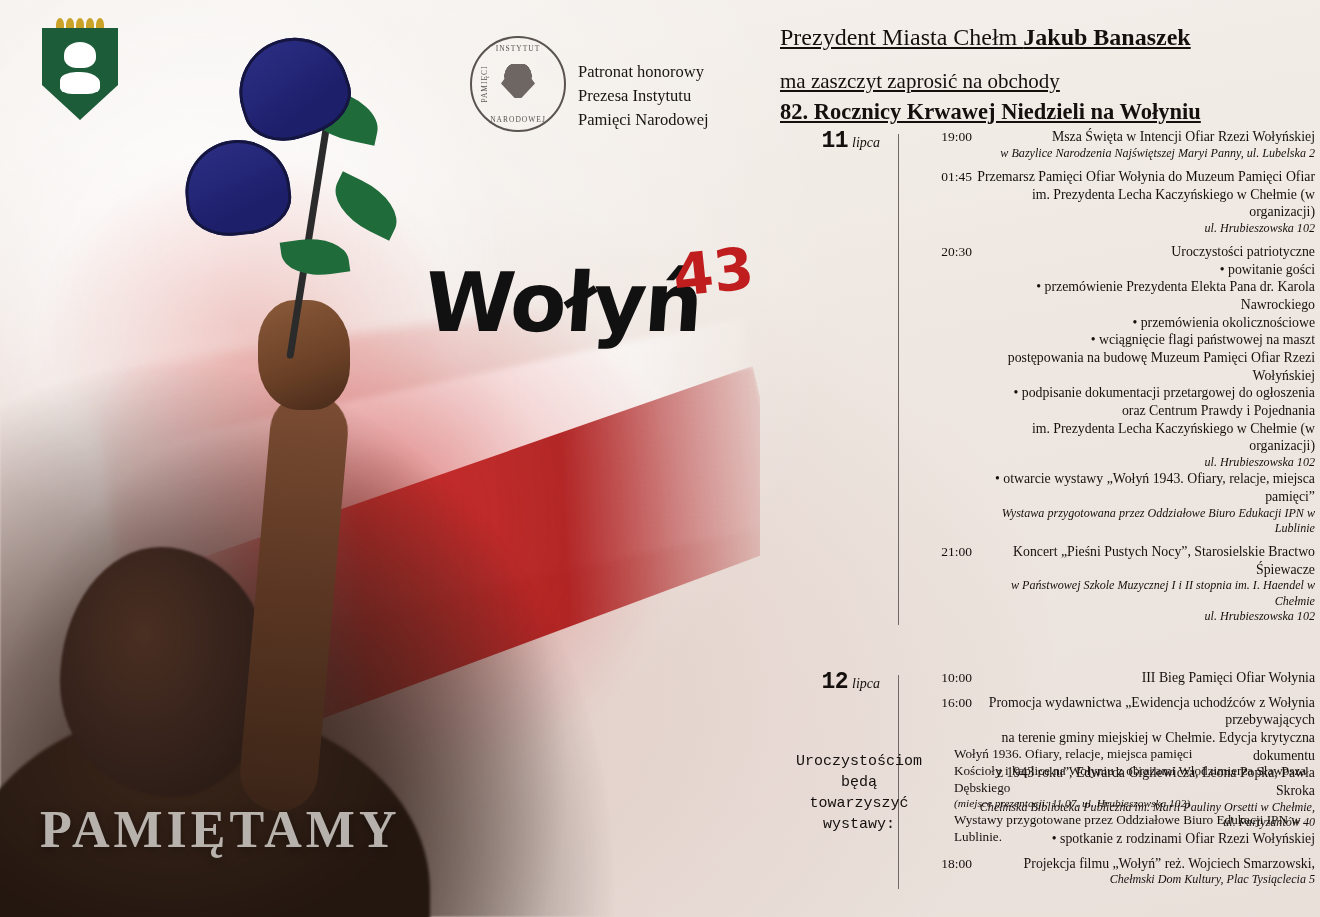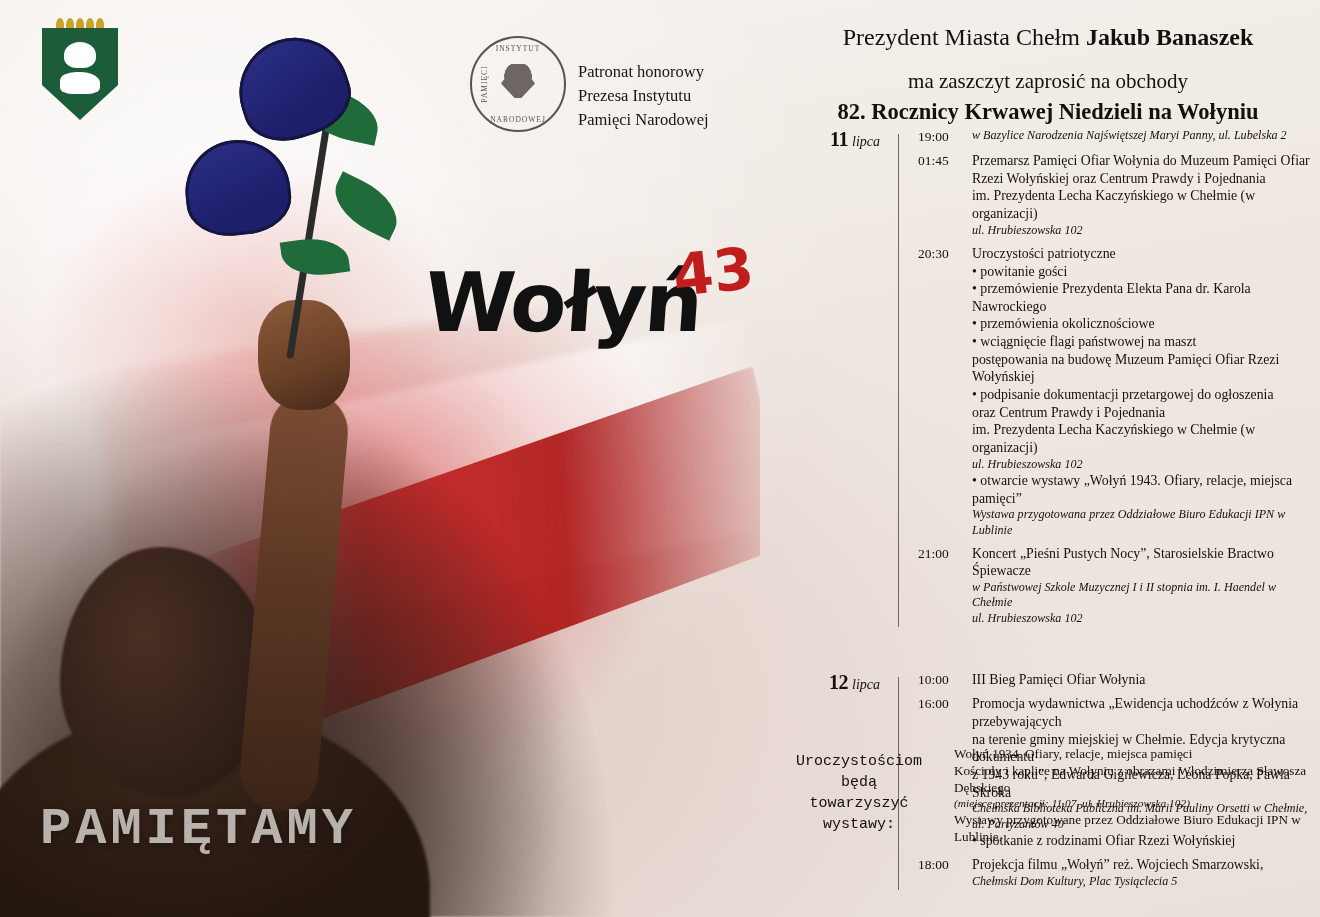--- a/index.html
+++ b/index.html
@@ -52,21 +52,21 @@
   .stem{position:absolute;left:305px;top:120px;width:7px;height:240px;background:#2b2b2b;
     transform:rotate(9deg);border-radius:4px;}
   .flower{position:absolute;border-radius:55% 55% 48% 48%/60% 60% 40% 40%;
     background:linear-gradient(160deg,#2d2f86 0%,#1d1f6b 70%);box-shadow:0 0 0 3px #15163f inset;}
   .f1{left:238px;top:38px;width:110px;height:100px;transform:rotate(-18deg);}
   .f2{left:185px;top:140px;width:105px;height:95px;transform:rotate(-6deg);}
   .leaf{position:absolute;background:#1f6b3a;border-radius:0 70% 0 70%;}
   .l1{left:300px;top:92px;width:80px;height:46px;transform:rotate(12deg);}
   .l2{left:330px;top:185px;width:72px;height:42px;transform:rotate(26deg);}
   .l3{left:282px;top:238px;width:66px;height:38px;transform:rotate(-8deg);}
-  .pamietamy{position:absolute;left:40px;bottom:58px;font-family:Liberation Mono, monospace;
+  .pamietamy{position:absolute;left:40px;bottom:58px;font-family:Liberation Serif, serif;
     font-weight:bold;font-size:52px;letter-spacing:4px;color:rgba(225,222,218,.78);
     text-shadow:0 2px 10px rgba(0,0,0,.35);}
   
   .wolyn{position:absolute;left:425px;top:262px;}
   .wolyn .word{font-family:"DejaVu Sans", sans-serif;font-weight:bold;font-size:82px;color:#111;
     letter-spacing:-2px;transform:skewX(-4deg);line-height:1;}
   .wolyn .num{position:absolute;left:248px;top:-24px;font-family:"DejaVu Sans", sans-serif;
     font-weight:bold;font-size:58px;color:#c01e1e;transform:rotate(-6deg);}
   
   .crest{position:absolute;left:42px;top:28px;width:76px;height:96px;}
@@ -87,35 +87,35 @@
   .ipn .eagle:before{content:"";position:absolute;left:2px;top:10px;width:34px;height:24px;
     background:#6e6663;clip-path:polygon(0 40%,20% 0,50% 30%,80% 0,100% 40%,60% 100%,40% 100%);}
   .ipn .ring-text{position:absolute;inset:0;text-align:center;}
   .ipn .rt{position:absolute;font-size:7.5px;letter-spacing:1px;color:#5a5350;white-space:nowrap;font-family:"Liberation Serif",serif;}
   .rt-top{top:6px;left:50%;transform:translateX(-50%);}
   .rt-bottom{bottom:6px;left:50%;transform:translateX(-50%);}
   .rt-left{left:-6px;top:50%;transform:translateY(-50%) rotate(-90deg);}
   .patronat{position:absolute;left:578px;top:60px;font-size:16.5px;line-height:1.45;color:#1a1512;}
   
   .right{position:absolute;left:760px;top:0;width:560px;height:917px;}
-  .head-block{position:absolute;left:28px;top:22px;width:520px;text-align:center;}
+  .head-block{position:absolute;left:20px;top:22px;width:520px;text-align:left;text-decoration:underline;}
   .h1{font-size:24px;line-height:1.25;}
   .h1 .bold{font-weight:bold;}
   .h2{font-size:21px;line-height:1.3;margin-top:16px;}
   .h3{font-size:22.5px;font-weight:bold;margin-top:3px;line-height:1.25;}
   
   .sched{position:absolute;left:10px;top:128px;width:545px;}
   .daygroup{position:relative;display:flex;margin-bottom:4px;}
   .daycol{width:110px;text-align:right;padding-right:14px;position:relative;flex:0 0 110px;}
   .dayname{white-space:nowrap;}
-  .dayname .d{font-size:20px;font-weight:bold;letter-spacing:-.5px;}
+  .dayname .d{font-size:23px;font-weight:bold;letter-spacing:-.5px;font-family:Liberation Mono, monospace;}
   .dayname .m{font-size:14px;font-style:italic;}
   .rulewrap{flex:0 0 14px;position:relative;}
   .rule{position:absolute;left:4px;top:6px;bottom:6px;width:1px;background:#6f6864;}
-  .events{flex:1;padding-left:10px;}
+  .events{flex:1;padding-left:10px;text-align:right;}
   .ev{display:flex;margin-bottom:7px;}
   .time{flex:0 0 54px;font-size:13.5px;padding-top:1px;}
   .desc{flex:1;font-size:13.8px;line-height:1.28;}
   .desc .it{font-style:italic;font-size:12.1px;display:block;line-height:1.26;}
   .desc .sub{display:block;}
   
   .exh{position:absolute;left:10px;top:745px;width:545px;display:flex;}
   .exh .lbl{flex:0 0 178px;text-align:center;font-size:15px;line-height:1.4;padding-top:6px;font-family:Liberation Mono, monospace;}
   .exh .body{flex:1;font-size:13.2px;line-height:1.3;padding-left:6px;}
   .exh .body .it{font-style:italic;font-size:11.4px;display:block;}
@@ -192,28 +192,28 @@
     <div class="sched">
         <div class="daygroup">
           <div class="daycol"><span class="dayname"><span class="d">11</span> <span class="m">lipca</span></span></div>
           <div class="rulewrap">
             <div class="rule"></div>
           </div>
           <div class="events">
             <div class="ev">
               <div class="time">19:00</div>
               <div class="desc">
+                <span class="sub">Msza Święta w Intencji Ofiar Rzezi Wołyńskiej</span>
                 <span class="it">w Bazylice Narodzenia Najświętszej Maryi Panny, ul. Lubelska 2</span>
               </div>
             </div>
             <div class="ev">
               <div class="time">01:45</div>
               <div class="desc">
                 <span class="sub">Przemarsz Pamięci Ofiar Wołynia do Muzeum Pamięci Ofiar</span>
-                <span class="sub">Rzezi Wołyńskiej oraz Centrum Prawdy i Pojednania</span>
                 <span class="sub">im. Prezydenta Lecha Kaczyńskiego w Chełmie (w organizacji)</span>
                 <span class="it">ul. Hrubieszowska 102</span>
               </div>
             </div>
             <div class="ev">
               <div class="time">20:30</div>
               <div class="desc">
                 <span class="sub">Uroczystości patriotyczne</span>
                 <span class="sub">• powitanie gości</span>
                 <span class="sub">• przemówienie Prezydenta Elekta Pana dr. Karola Nawrockiego</span>
@@ -272,21 +272,21 @@
         </div>
       </div>
 
     <div class="exh">
       <div class="lbl">
         <div>Uroczystościom</div>
         <div>będą</div>
         <div>towarzyszyć wystawy:</div>
       </div>
       <div class="body">
-          <div class="">Wołyń 1934. Ofiary, relacje, miejsca pamięci</div>
+          <div class="">Wołyń 1936. Ofiary, relacje, miejsca pamięci</div>
           <div class="">Kościoły i kaplice na Wołyniu z obrazami Włodzimierza Sławosza Dębskiego</div>
           <div class="it">(miejsce prezentacji: 11.07. ul. Hrubieszowska 102)</div>
           <div class="">Wystawy przygotowane przez Oddziałowe Biuro Edukacji IPN w Lublinie.</div>
         </div>
     </div>
 
   </div>
 </div>
 
 </body></html>

